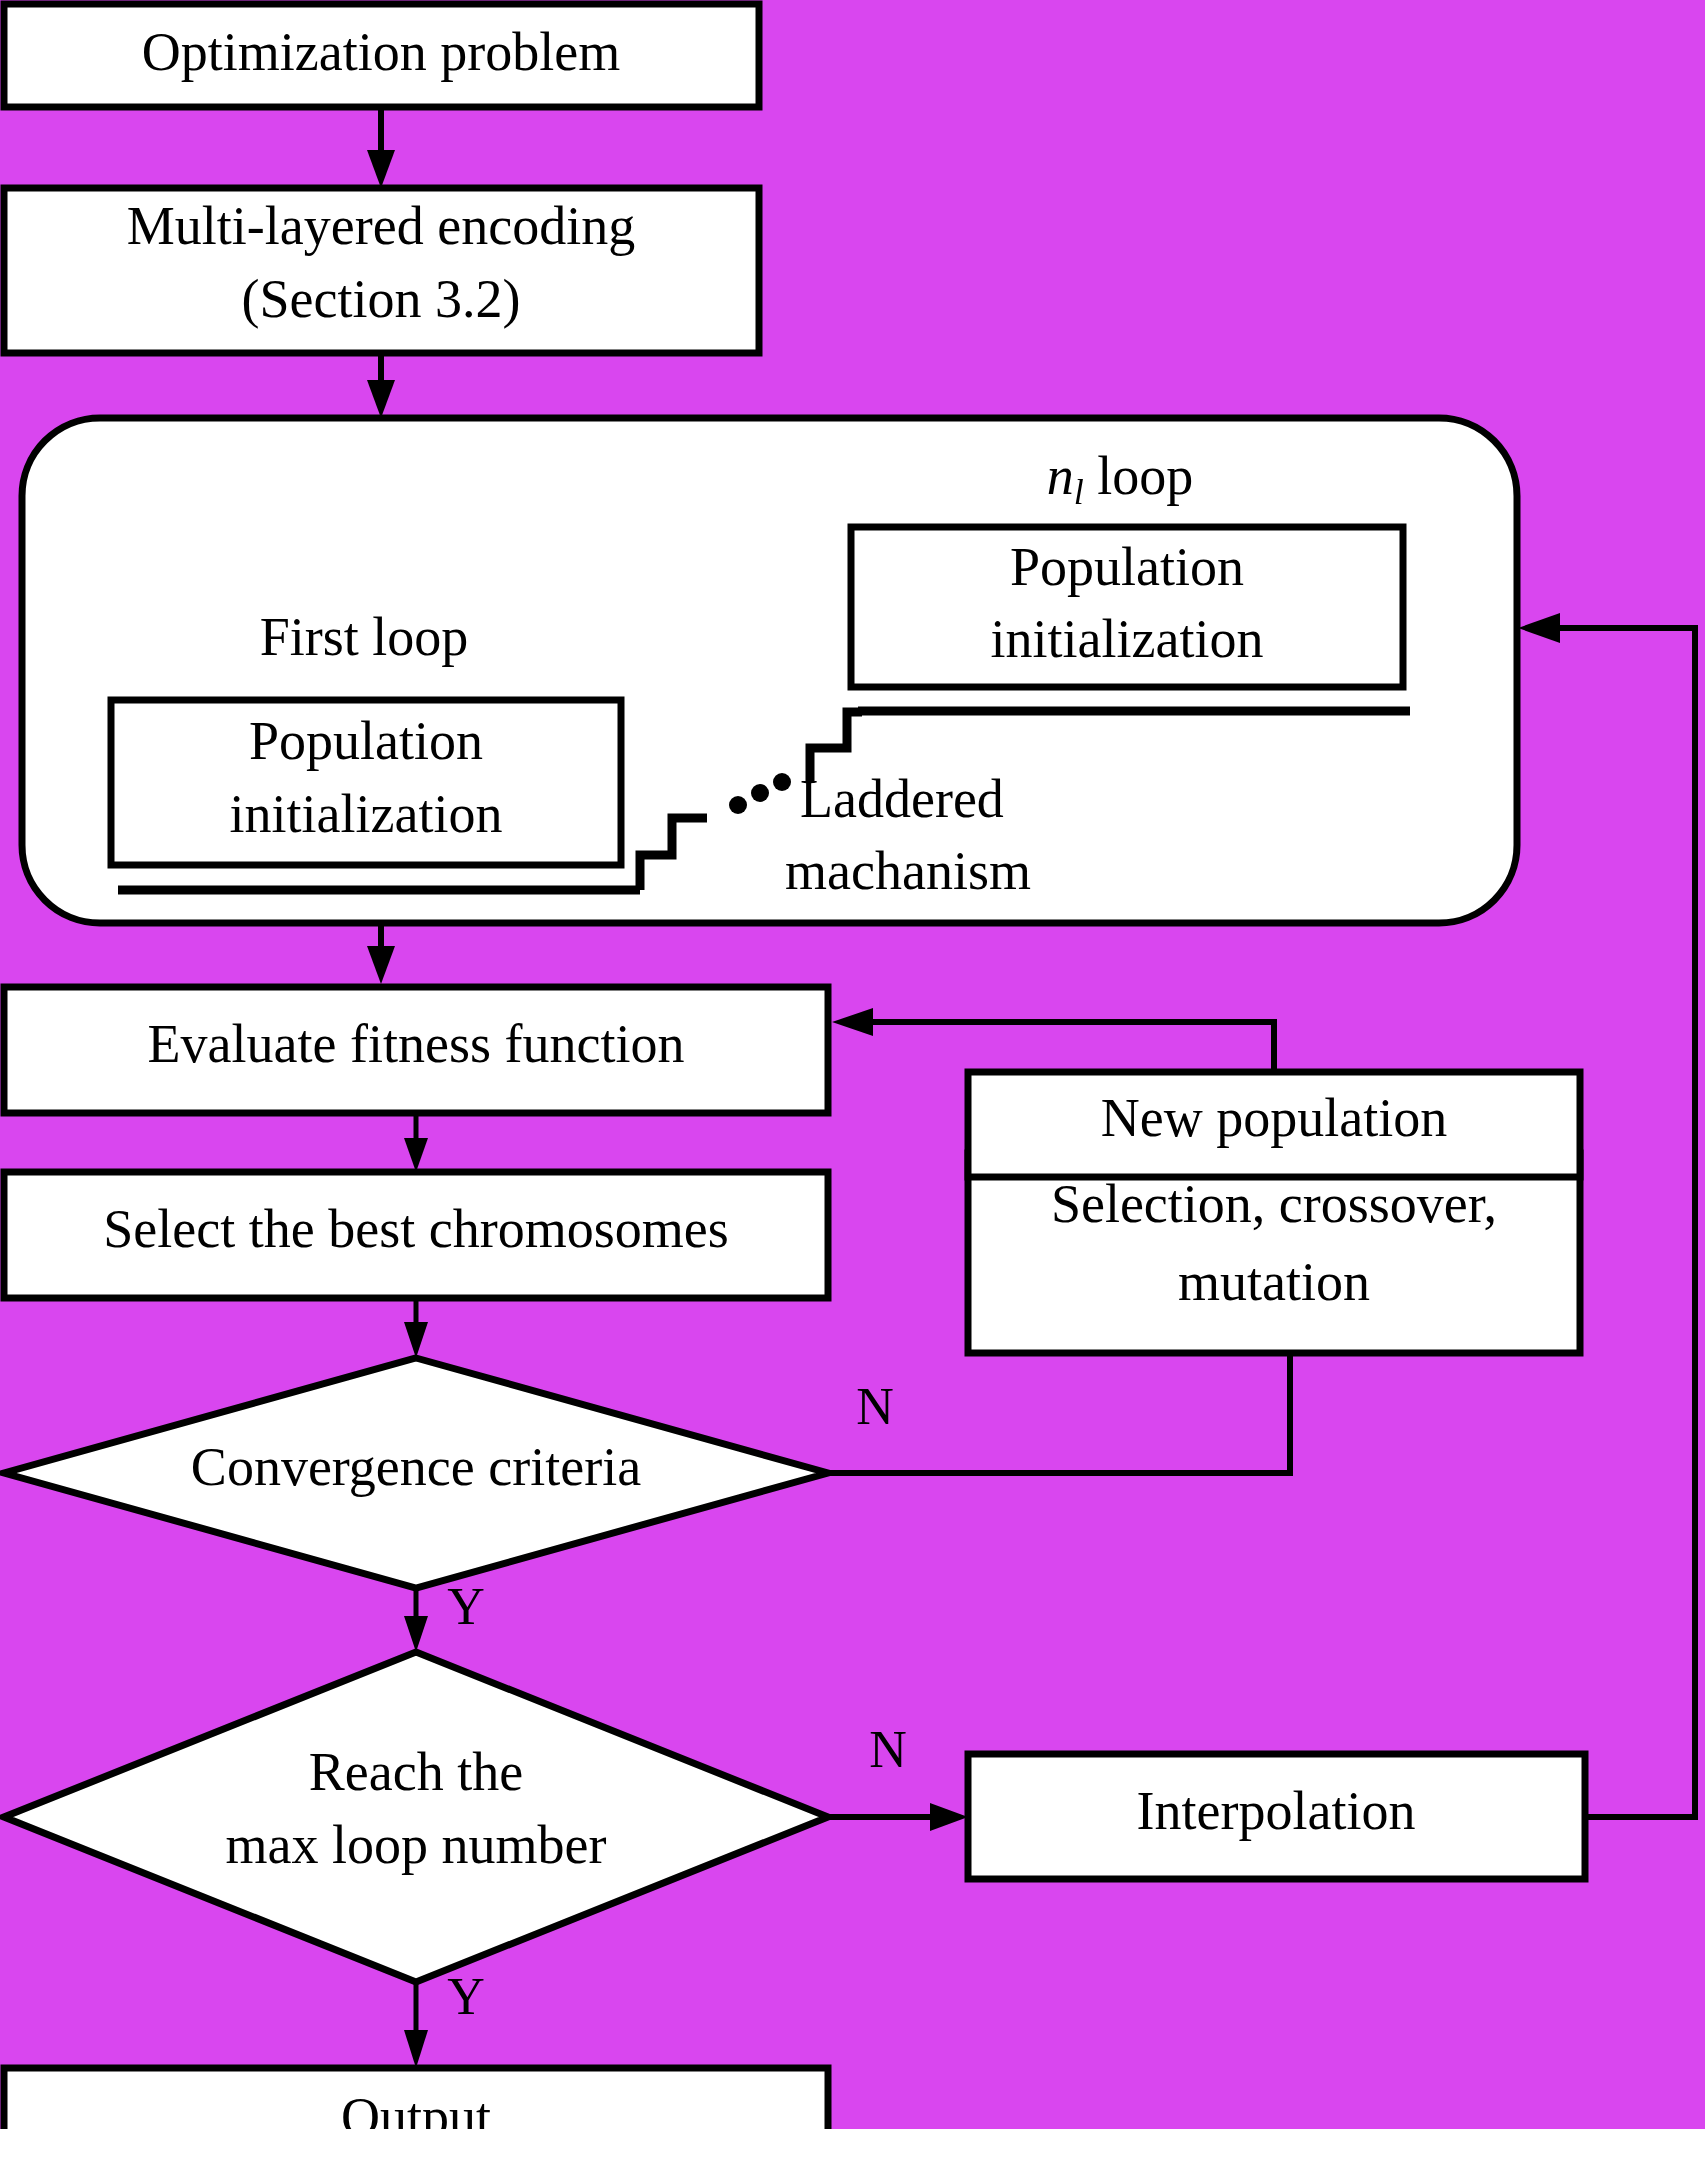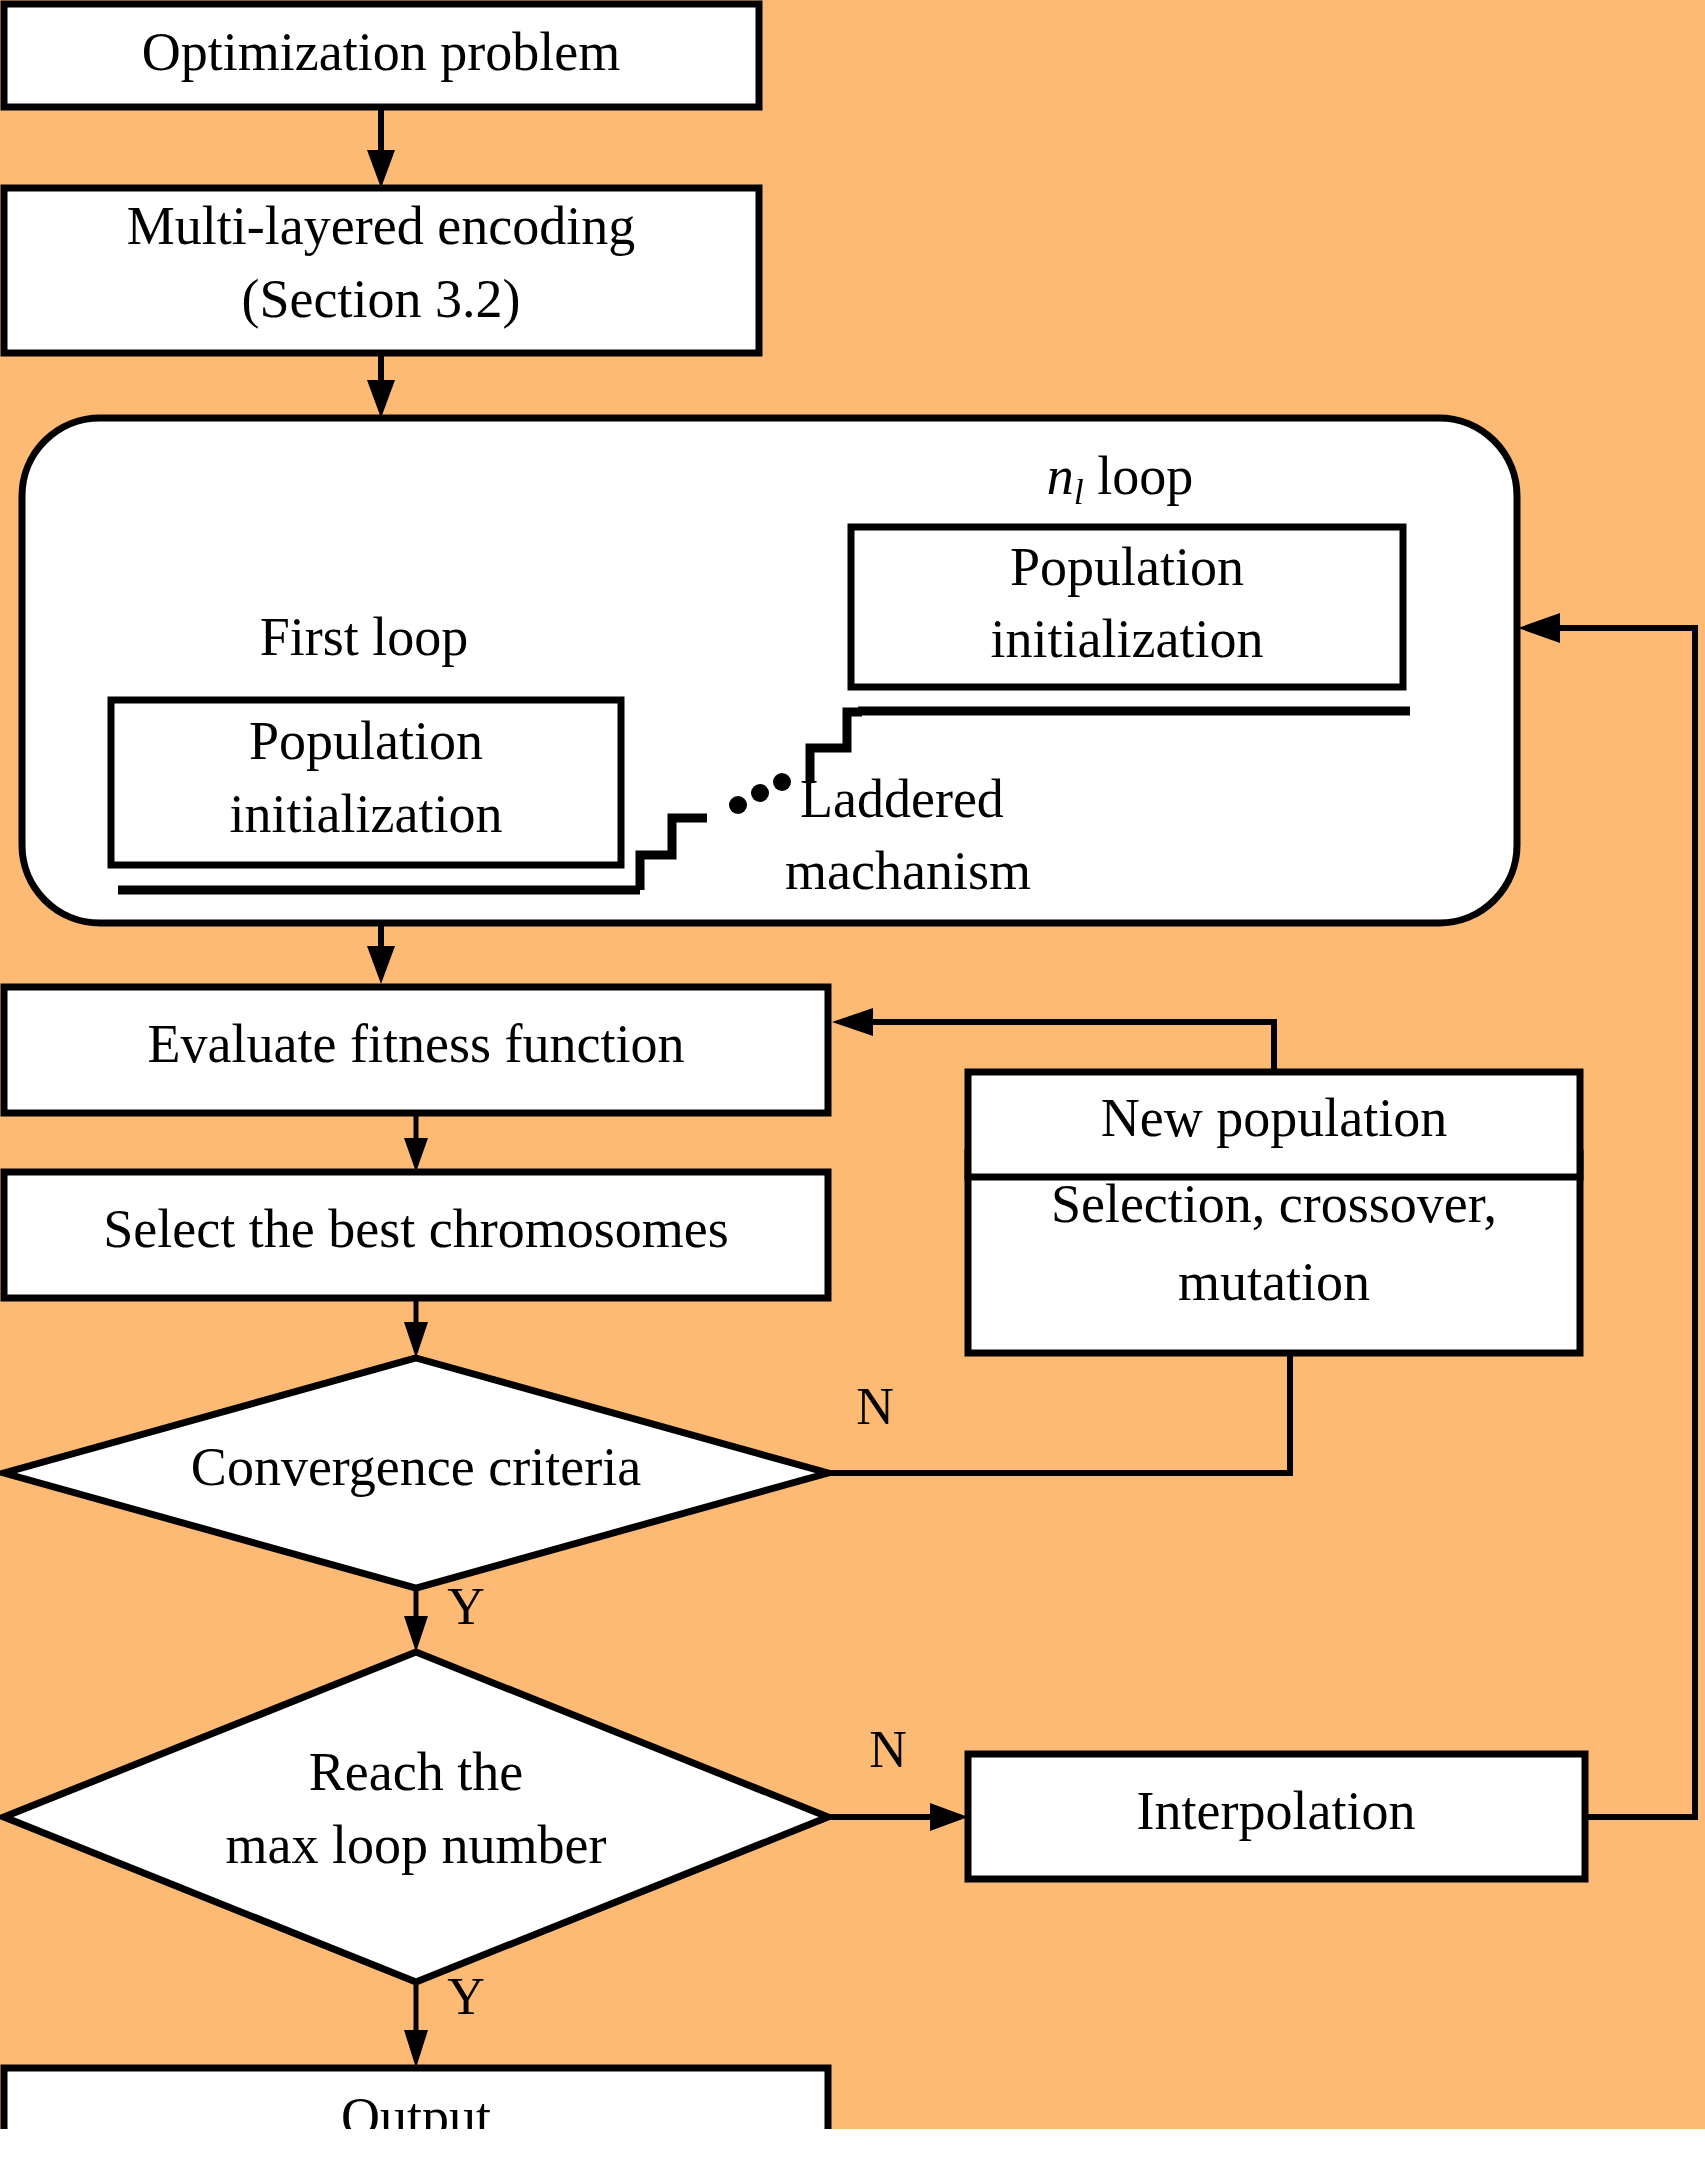--- a/index.html
+++ b/index.html
@@ -4,21 +4,21 @@
 <style>
   html, body {
     margin: 0;
     padding: 0;
     background: #ffffff;
   }
   #flowchart-root {
     position: relative;
     width: 1705px;
     height: 2129px;
-    background: #fdba74;
+    background: #d946ef;
     font-family: "Liberation Serif", "DejaVu Serif", serif;
     text-decoration: underline;
   }
   svg.fc {
     position: absolute;
     top: 0;
     left: 0;
     width: 1705px;
     height: 2173px;
     display: block;

